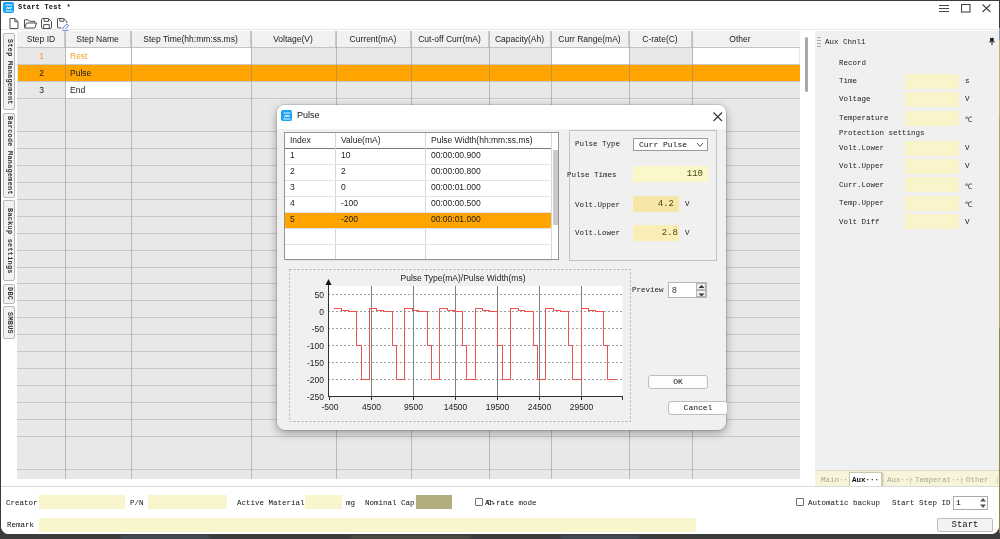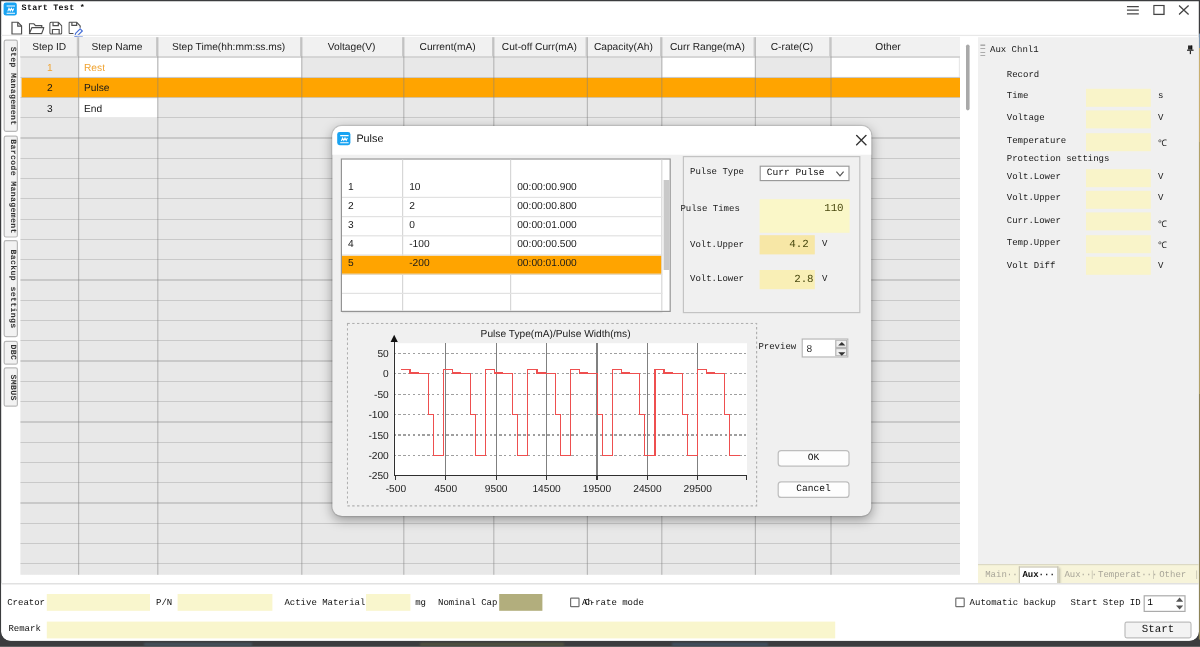--- a/index.html
+++ b/index.html
@@ -215,20 +215,25 @@
     <div class="abs" style="left:4px;top:5px;width:11px;height:11px;background:#18a3f2;border-radius:2px;"></div>
     <svg class="abs" style="left:5.5px;top:6.5px" width="8" height="8" viewBox="0 0 8 8">
         <path d="M0.5 1 h7 M0.5 7 h7 M1.5 5.5 L2.5 3 L3.5 5 L4.5 3 L5.5 5 L6.5 3" stroke="#fff" stroke-width="0.9" fill="none"></path>
       </svg>
     <div class="abs" style="left:20px;top:5px;font-size:9px;color:#111;">Pulse</div>
     <svg class="abs" style="left:436px;top:7px" width="10" height="10">
         <path d="M0.5 0.5 L9 9 M9 0.5 L0.5 9" stroke="#333" stroke-width="1.1"></path>
       </svg>
 
     <div class="abs" style="left:7px;top:27px;width:275px;height:128px;background:#fff;border:1px solid #949494;"></div>
+    <div class="abs" style="left:8px;top:28px;width:267px;height:16px;border-bottom:1px solid #7a7a7a;font-size:8.5px;color:#222;line-height:15px;">
+      <span class="abs" style="left:5px;">Index</span>
+        <span class="abs" style="left:56px;">Value(mA)</span>
+        <span class="abs" style="left:146px;">Pulse Width(hh:mm:ss.ms)</span>
+    </div>
     <div class="abs" style="left:58px;top:28px;width:1px;height:126px;background:#d7d7d7;"></div>
     <div class="abs" style="left:148px;top:28px;width:1px;height:126px;background:#d7d7d7;"></div>
     <div class="abs" style="left:274px;top:28px;width:1px;height:126px;background:#d7d7d7;"></div>
     <div class="abs" style="left:276px;top:45px;width:5px;height:75px;background:#c9c9c9;"></div>
     <div class="abs" style="left:8px;top:107.5px;width:266px;height:16px;background:#ffa400;"></div>
     <div class="abs dtable" style="left:8px;top:44px;width:267px;font-size:8.5px;color:#1a1a1a;">
       <div style="height:16px;border-bottom:1px solid #e2e2e2;position:relative;">
           <span class="abs" style="left:5px;top:1px;">1</span>
           <span class="abs" style="left:56px;top:1px;">10</span>
           <span class="abs" style="left:146px;top:1px;">00:00:00.900</span>
@@ -257,21 +262,21 @@
       <div style="height:16px;border-bottom:1px solid #e2e2e2;"></div>
     </div>
 
     <div class="abs" style="left:292px;top:25px;width:148px;height:131px;border:1px solid #c3c3c3;background:#f0f0f0;"></div>
     <div class="abs dl" style="left:298px;top:35px;">Pulse Type</div>
     <div class="abs" style="left:356px;top:33px;width:75px;height:13px;background:#fff;border:1px solid #9a9a9a;font:8px 'Liberation Mono',monospace;line-height:11px;padding-left:5px;color:#111;">Curr Pulse</div>
     <svg class="abs" style="left:419px;top:37px" width="8" height="6">
         <path d="M1 1 L4 4.5 L7 1" stroke="#555" stroke-width="1" fill="none"></path>
       </svg>
     <div class="abs dl" style="left:290px;top:66px;">Pulse Times</div>
-    <div class="abs" style="left:356px;top:61px;width:75px;height:28px;background:#faf7c8;font:9px 'Liberation Mono',monospace;line-height:16px;text-align:right;padding-right:5px;color:#4a4a10;">110</div>
+    <div class="abs" style="left:356px;top:61px;width:75px;height:16px;background:#faf7c8;font:9px 'Liberation Mono',monospace;line-height:16px;text-align:right;padding-right:5px;color:#4a4a10;">110</div>
     <div class="abs dl" style="left:298px;top:96px;">Volt.Upper</div>
     <div class="abs" style="left:356px;top:91px;width:46px;height:16px;background:#f7e7a6;font:9px 'Liberation Mono',monospace;line-height:16px;text-align:right;padding-right:5px;color:#4a4a10;">4.2</div>
     <div class="abs dl" style="left:408px;top:95px;">V</div>
     <div class="abs dl" style="left:298px;top:124px;">Volt.Lower</div>
     <div class="abs" style="left:356px;top:120px;width:46px;height:16px;background:#f9efb6;font:9px 'Liberation Mono',monospace;line-height:16px;text-align:right;padding-right:1px;color:#4a4a10;">2.8</div>
     <div class="abs dl" style="left:408px;top:124px;">V</div>
 
     <svg class="abs" style="left:12px;top:164px;" width="343" height="154">
       <rect x="0.5" y="0.5" width="341" height="152" fill="#f0f0f0" stroke="#b0b0b0" stroke-width="1" stroke-dasharray="2 2"></rect>
       <rect x="39" y="17" width="294.5" height="110" fill="#ffffff"></rect>
@@ -325,15 +330,15 @@
     </svg>
     <div class="abs dl" style="left:355px;top:181px;">Preview</div>
     <div class="abs" style="left:391px;top:177px;width:39px;height:16px;background:#fff;border:1px solid #b5b5b5;font:8.5px 'Liberation Sans',sans-serif;line-height:14px;padding-left:3px;color:#333;">8</div>
     <div class="abs" style="left:419px;top:178px;width:10px;height:7px;background:#f0f0f0;border:1px solid #b5b5b5;"></div>
     <div class="abs" style="left:419px;top:185px;width:10px;height:7px;background:#f0f0f0;border:1px solid #b5b5b5;"></div>
     <svg class="abs" style="left:421px;top:180px" width="7" height="12">
         <path d="M3.5 0 L6.5 3 H0.5 Z" fill="#333"></path>
         <path d="M3.5 11.5 L0.5 8.5 H6.5 Z" fill="#333"></path>
       </svg>
     <div class="abs dbtn" style="top:270px;">OK</div>
-    <div class="abs dbtn" style="top:296px;">Cancel</div>
+    <div class="abs dbtn" style="top:296px;margin-left:20px;">Cancel</div>
   </div>
 </div>
 
 </body></html>

